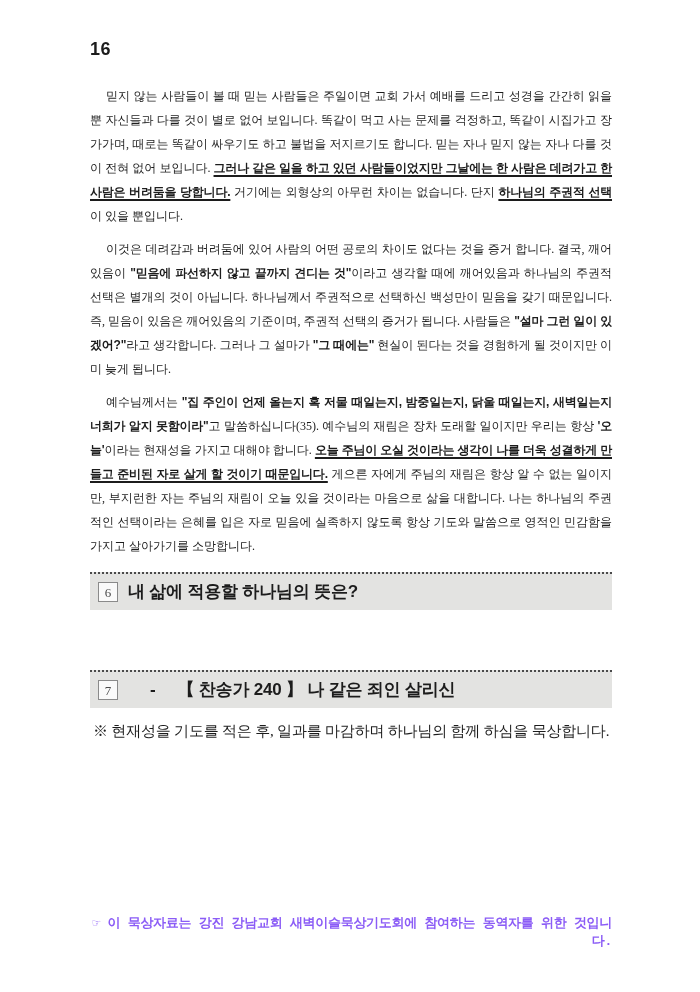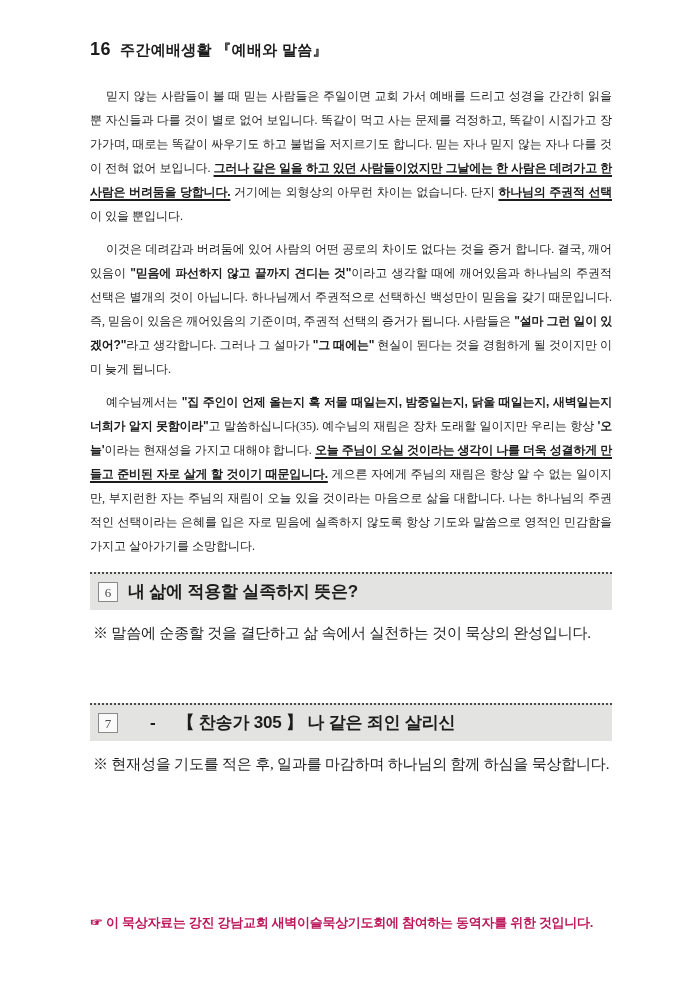--- a/index.html
+++ b/index.html
@@ -56,55 +56,53 @@
   }
   .band-separator { margin: 0 22px; }
   .band-separator:empty, .band-hymn:empty { display: none; }
   .section-note {
     font-size: 15px; line-height: 20px;
     margin: 13px 0 0 3px; letter-spacing: -0.2px;
   }
 
   .page-footer {
     position: absolute; left: 90px; right: 88px; top: 903px;
-    text-align: left;
-    font-family: Liberation Sans, sans-serif;
+    text-align: right;
+    font-family: Liberation Mono, monospace;
     font-weight: bold; font-size: 13px; letter-spacing: -0.3px;
-    color: #be185d;
+    color: #8b5cf6;
   }
 </style>
 </head>
 <body>
 
 <div class="page">
 
   <div class="page-header">
     <span class="page-number">16</span>
-    <span class="header-title">주간예배생활 『예배와 말씀』</span>
   </div>
 
   <div id="paragraphs">
       <p class="body-paragraph"><span class="seg-normal">믿지 않는 사람들이 볼 때 믿는 사람들은 주일이면 교회 가서 예배를 드리고 성경을 간간히 읽을 뿐 자신들과 다를 것이 별로 없어 보입니다. 똑같이 먹고 사는 문제를 걱정하고, 똑같이 시집가고 장가가며, 때로는 똑같이 싸우기도 하고 불법을 저지르기도 합니다. 믿는 자나 믿지 않는 자나 다를 것이 전혀 없어 보입니다. </span><span class="seg-bold-underline">그러나 같은 일을 하고 있던 사람들이었지만 그날에는 한 사람은 데려가고 한 사람은 버려둠을 당합니다.</span><span class="seg-normal"> 거기에는 외형상의 아무런 차이는 없습니다. 단지 </span><span class="seg-bold-underline">하나님의 주권적 선택</span><span class="seg-normal">이 있을 뿐입니다.</span></p>
       <p class="body-paragraph"><span class="seg-normal">이것은 데려감과 버려둠에 있어 사람의 어떤 공로의 차이도 없다는 것을 증거 합니다. 결국, 깨어있음이 </span><span class="seg-bold">"믿음에 파선하지 않고 끝까지 견디는 것"</span><span class="seg-normal">이라고 생각할 때에 깨어있음과 하나님의 주권적 선택은 별개의 것이 아닙니다. 하나님께서 주권적으로 선택하신 백성만이 믿음을 갖기 때문입니다. 즉, 믿음이 있음은 깨어있음의 기준이며, 주권적 선택의 증거가 됩니다. 사람들은 </span><span class="seg-bold">"설마 그런 일이 있겠어?"</span><span class="seg-normal">라고 생각합니다. 그러나 그 설마가 </span><span class="seg-bold">"그 때에는"</span><span class="seg-normal"> 현실이 된다는 것을 경험하게 될 것이지만 이미 늦게 됩니다.</span></p>
       <p class="body-paragraph"><span class="seg-normal">예수님께서는 </span><span class="seg-bold">"집 주인이 언제 올는지 혹 저물 때일는지, 밤중일는지, 닭울 때일는지, 새벽일는지 너희가 알지 못함이라"</span><span class="seg-normal">고 말씀하십니다(35). 예수님의 재림은 장차 도래할 일이지만 우리는 항상 </span><span class="seg-bold">'오늘'</span><span class="seg-normal">이라는 현재성을 가지고 대해야 합니다. </span><span class="seg-bold-underline">오늘 주님이 오실 것이라는 생각이 나를 더욱 성결하게 만들고 준비된 자로 살게 할 것이기 때문입니다.</span><span class="seg-normal"> 게으른 자에게 주님의 재림은 항상 알 수 없는 일이지만, 부지런한 자는 주님의 재림이 오늘 있을 것이라는 마음으로 삶을 대합니다. 나는 하나님의 주권적인 선택이라는 은혜를 입은 자로 믿음에 실족하지 않도록 항상 기도와 말씀으로 영적인 민감함을 가지고 살아가기를 소망합니다.</span></p>
     </div>
 
   <div class="section section-6">
     <div class="section-band">
       <span class="num-box">6</span>
-      <span class="band-title">내 삶에 적용할 실족하지 뜻은?</span>
+      <span class="band-title">내 삶에 적용할 하나님의 뜻은?</span>
 
     </div>
-    <div class="section-note">※ 말씀에 순종할 것을 결단하고 삶 속에서 실천하는 것이 묵상의 완성입니다.</div>
   </div>
 
   <div class="section section-7">
     <div class="section-band">
       <span class="num-box">7</span>
       <span class="band-separator">-</span>
-      <span class="band-hymn">【 찬송가 305 】 나 같은 죄인 살리신</span>
+      <span class="band-hymn">【 찬송가 240 】 나 같은 죄인 살리신</span>
     </div>
     <div class="section-note">※ 현재성을 기도를 적은 후, 일과를 마감하며 하나님의 함께 하심을 묵상합니다.</div>
   </div>
 
   <div class="page-footer">☞ 이 묵상자료는 강진 강남교회 새벽이슬묵상기도회에 참여하는 동역자를 위한 것입니다.</div>
 
 </div>
 
 </body></html>

